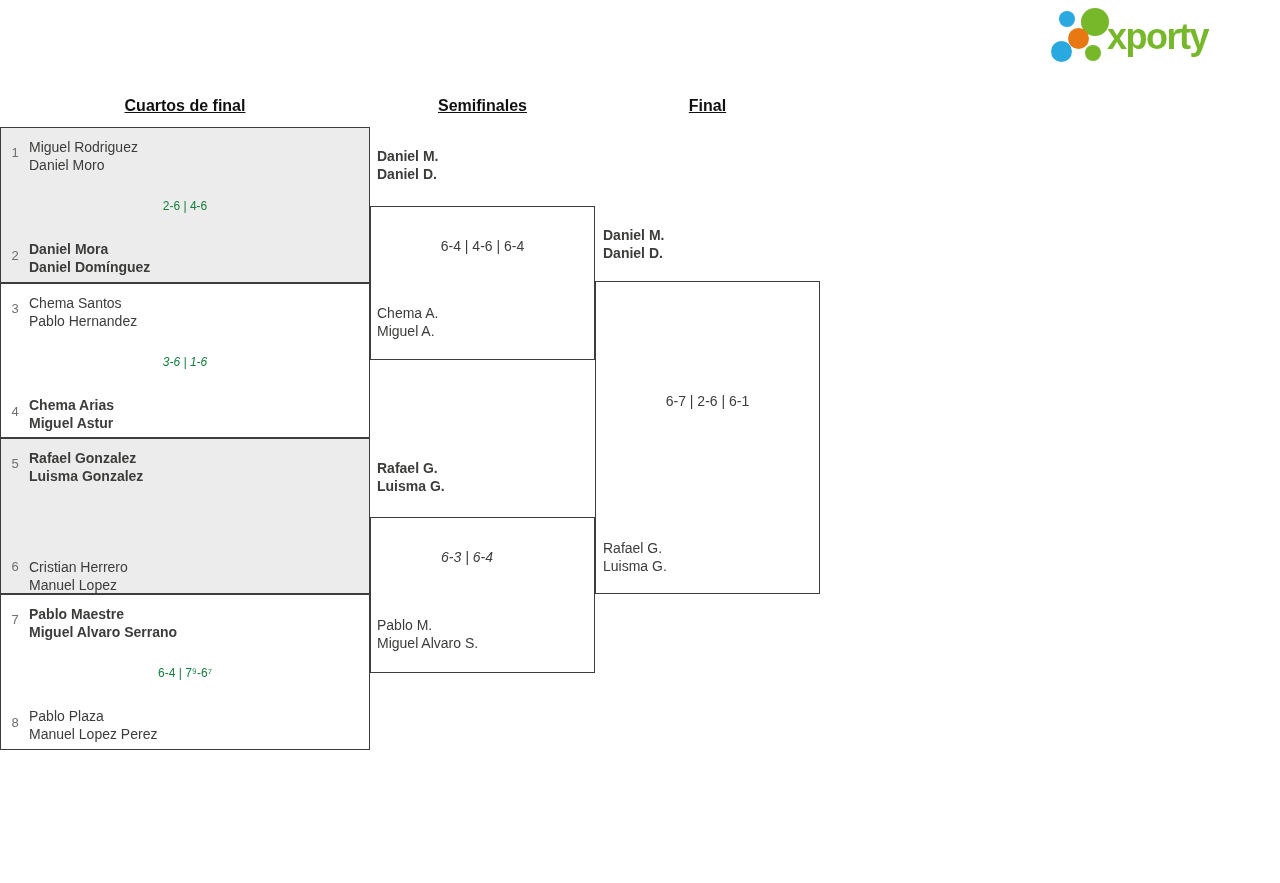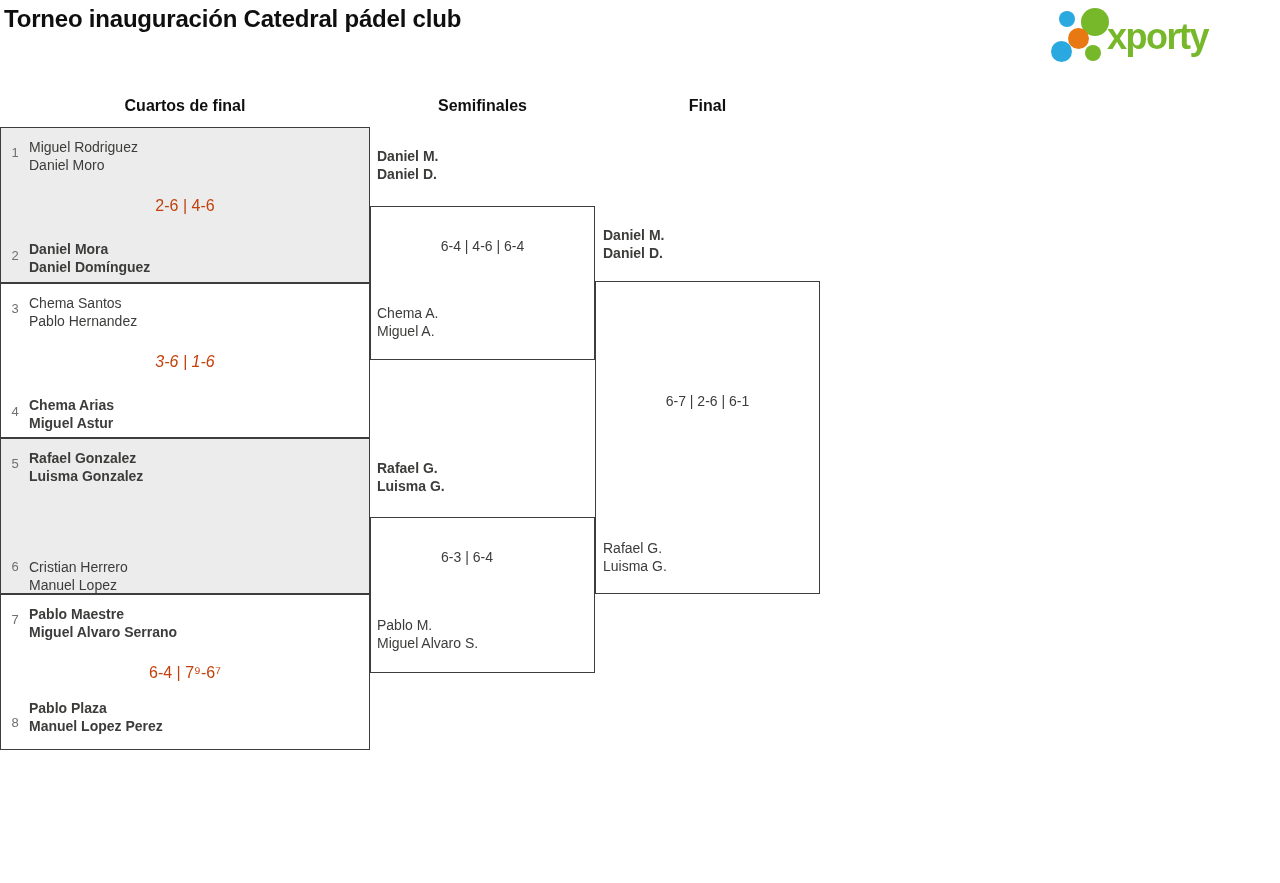--- a/index.html
+++ b/index.html
@@ -12,47 +12,46 @@
            font-weight:700; color:#0f0f0f; letter-spacing:-0.2px; }
 
   
   .logo { position:absolute; left:1045px; top:0; width:235px; height:75px; }
   .dot { position:absolute; border-radius:50%; }
   .logo-text { position:absolute; left:62px; top:11px; font-size:36px; line-height:52px;
                font-weight:700; letter-spacing:-1.5px; color:#76b82a; }
 
   
   .col-header { position:absolute; top:97px; font-size:16px; font-weight:700;
-                color:#101010; text-align:center; }
+                color:#101010; text-align:center;text-decoration:underline; }
 
   
   .match { position:absolute; left:0; width:370px; border:1px solid #3d3d3d; background:#fff; }
   .match.shaded { background:#ececec; }
   .seed { position:absolute; left:4px; width:20px; text-align:center;
           font-size:13px; line-height:14px; color:#6f6f6f; }
   .team { position:absolute; left:28px; font-size:14px; line-height:18px; color:#3c3c3b; }
   .score { position:absolute; left:0; width:100%; text-align:center;
-           font-size:16px; line-height:14px; color:#c2410c; }
+           font-size:12px; line-height:14px; color:#15803d; }
 
   
   .round-box { position:absolute; border:1px solid #3d3d3d; background:transparent; }
 
   
   .r-label { position:absolute; font-size:14px; line-height:18px; color:#3c3c3b; }
   .r-score { position:absolute; text-align:center; font-size:14px; line-height:14px; color:#3c3c3b; }
 
   .winner { font-weight:700; }
 </style>
 </head>
 <body>
 
 <div class="canvas">
 
   <div class="title">
-    <div>Torneo inauguración Catedral pádel club</div>
   </div>
 
   <div class="logo">
     <span class="dot" style="left:14px; top:11px; width:16px; height:16px; background:#29a9e0;"></span>
     <span class="dot" style="left:36px; top:8px;  width:28px; height:28px; background:#76b82a;"></span>
     <span class="dot" style="left:23px; top:28px; width:21px; height:21px; background:#e87912;"></span>
     <span class="dot" style="left:6px;  top:41px; width:21px; height:21px; background:#29a9e0;"></span>
     <span class="dot" style="left:40px; top:45px; width:16px; height:16px; background:#76b82a;"></span>
     <span class="logo-text">xporty</span>
   </div>
@@ -103,21 +102,21 @@
   </div>
 
   <div class="match" style="top:594px; height:156px;">
     <div class="seed" style="top:18px;">7</div>
     <div class="team winner" style="top:10px;">
       <div>Pablo Maestre</div>
       <div>Miguel Alvaro Serrano</div>
     </div>
     <div class="score" style="top:71px;">6-4 | 7⁹-6⁷</div>
     <div class="seed" style="top:121px;">8</div>
-    <div class="team" style="top:104px;font-weight:bold;">
+    <div class="team" style="top:112px;">
       <div>Pablo Plaza</div>
       <div>Manuel Lopez Perez</div>
     </div>
   </div>
 
   <div class="round-box" style="left:370px; top:206px; width:225px; height:154px;"></div>
   <div class="r-label winner" style="left:377px; top:147px;">
     <div>Daniel M.</div>
     <div>Daniel D.</div>
   </div>
@@ -125,21 +124,21 @@
   <div class="r-label" style="left:377px; top:304px;">
     <div>Chema A.</div>
     <div>Miguel A.</div>
   </div>
 
   <div class="round-box" style="left:370px; top:517px; width:225px; height:156px;"></div>
   <div class="r-label winner" style="left:377px; top:459px;">
     <div>Rafael G.</div>
     <div>Luisma G.</div>
   </div>
-  <div class="r-score" style="left:370px; top:550px; width:194px;">6-3 | 6-4</div>
+  <div class="r-score" style="left:370px; top:550px; width:194px;font-style:italic;">6-3 | 6-4</div>
   <div class="r-label" style="left:377px; top:616px;">
     <div>Pablo M.</div>
     <div>Miguel Alvaro S.</div>
   </div>
 
   <div class="round-box" style="left:595px; top:281px; width:225px; height:313px;"></div>
   <div class="r-label winner" style="left:603px; top:226px;">
     <div>Daniel M.</div>
     <div>Daniel D.</div>
   </div>

